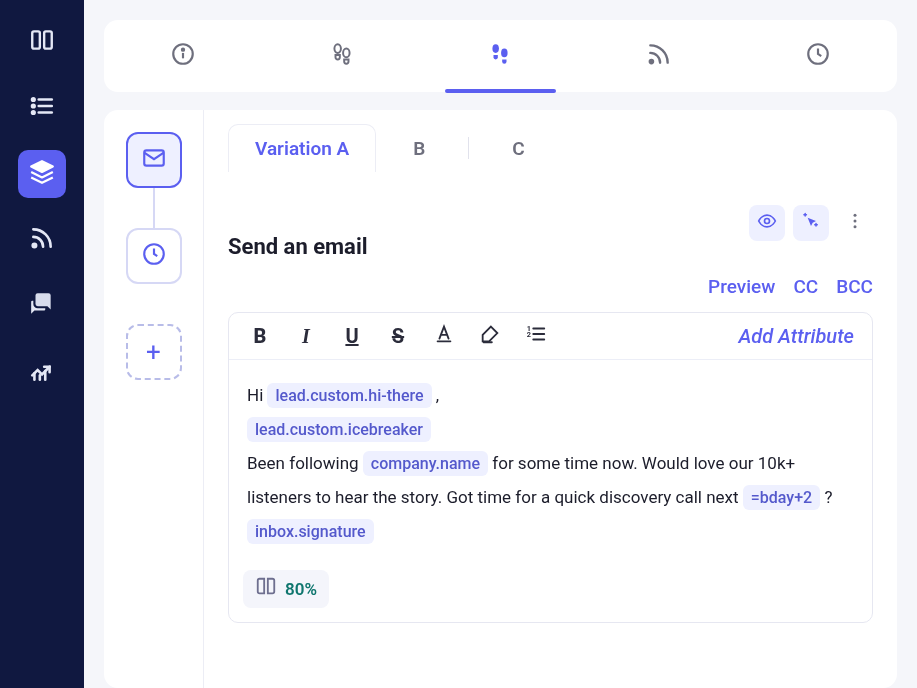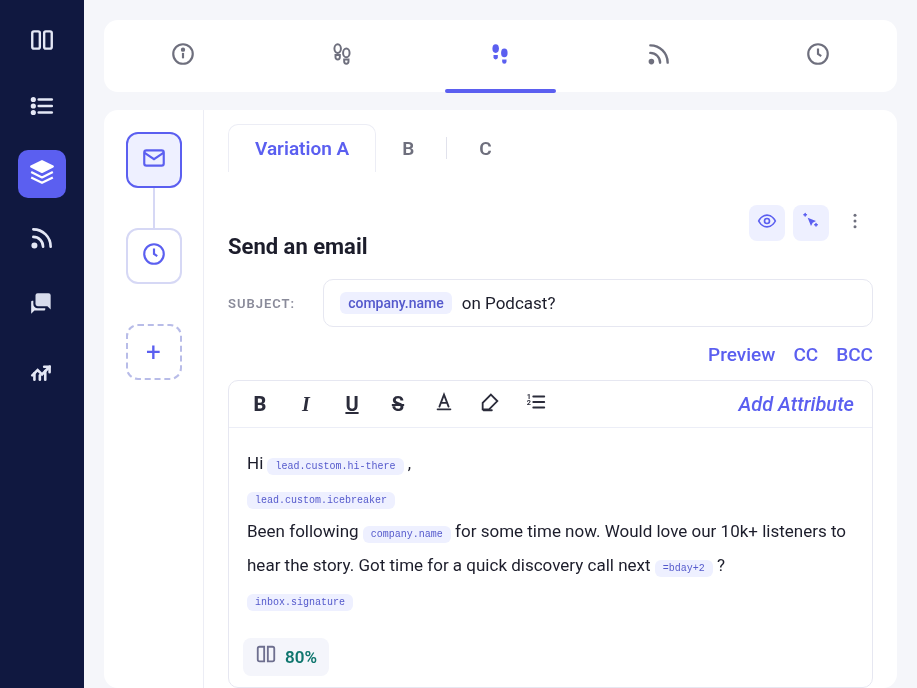--- a/index.html
+++ b/index.html
@@ -128,21 +128,21 @@
 
   .editor-col {
     flex: 1;
     padding: 10px 24px 0 24px;
     display: flex;
     flex-direction: column;
   }
   .tabs {
     display: flex;
     align-items: center;
-    gap: 0;
+    gap: 11px;
     margin-top: 4px;
   }
   .tab {
     padding: 12px 26px;
     font-size: 19px;
     font-weight: 600;
     color: #6e6f7d;
     cursor: pointer;
     border-radius: 10px 10px 0 0;
   }
@@ -264,21 +264,21 @@
     font-weight: 500;
     cursor: pointer;
     font-style: italic;
   }
   .editor-body {
     padding: 18px 18px 14px 18px;
     font-size: 17px;
     line-height: 2.0;
     color: #1c1d2b;
   }
-  .editor-body .chip { font-size: 10px; font-family: Liberation Mono, monospace; }
+  .editor-body .chip { font-size: 16px; }
   .editor-footer {
     display: flex;
     align-items: center;
     gap: 10px;
     padding: 8px 14px 14px 14px;
   }
   .readability {
     display: flex;
     align-items: center;
     gap: 8px;
@@ -462,27 +462,20 @@
               <svg viewBox="0 0 24 24" fill="currentColor">
                   <circle cx="12" cy="5" r="1.8"></circle>
                   <circle cx="12" cy="12" r="1.8"></circle>
                   <circle cx="12" cy="19" r="1.8"></circle>
                 </svg>
             </span>
           </div>
         </div>
       </div>
 
-      <div class="subject-row">
-        <span class="subject-label">SUBJECT:</span>
-        <div class="subject-field">
-          <span class="chip">company.name</span>
-          <span>on Podcast?</span>
-        </div>
-      </div>
 
       <div class="links-row">
         <span>Preview</span>
         <span>CC</span>
         <span>BCC</span>
       </div>
 
       <div class="editor">
         <div class="toolbar">
           <div class="tool-group">

